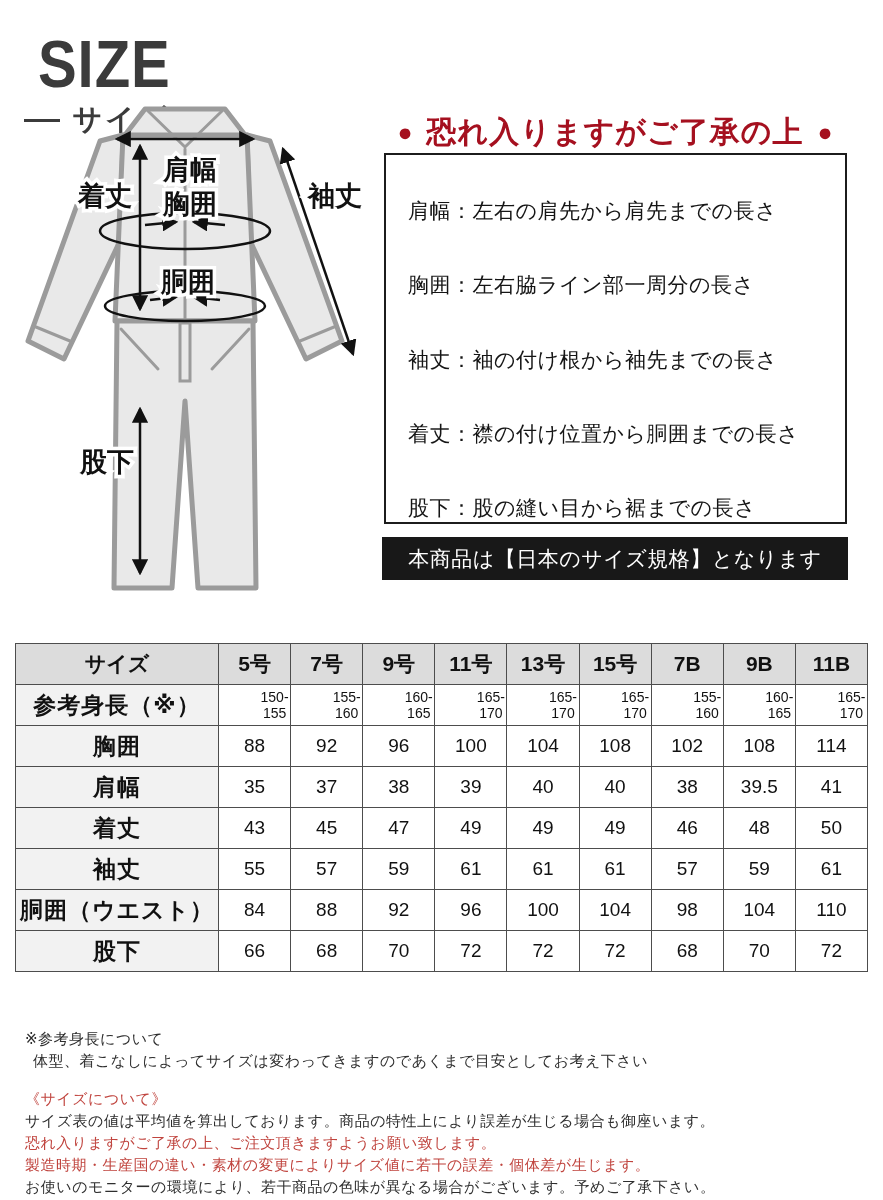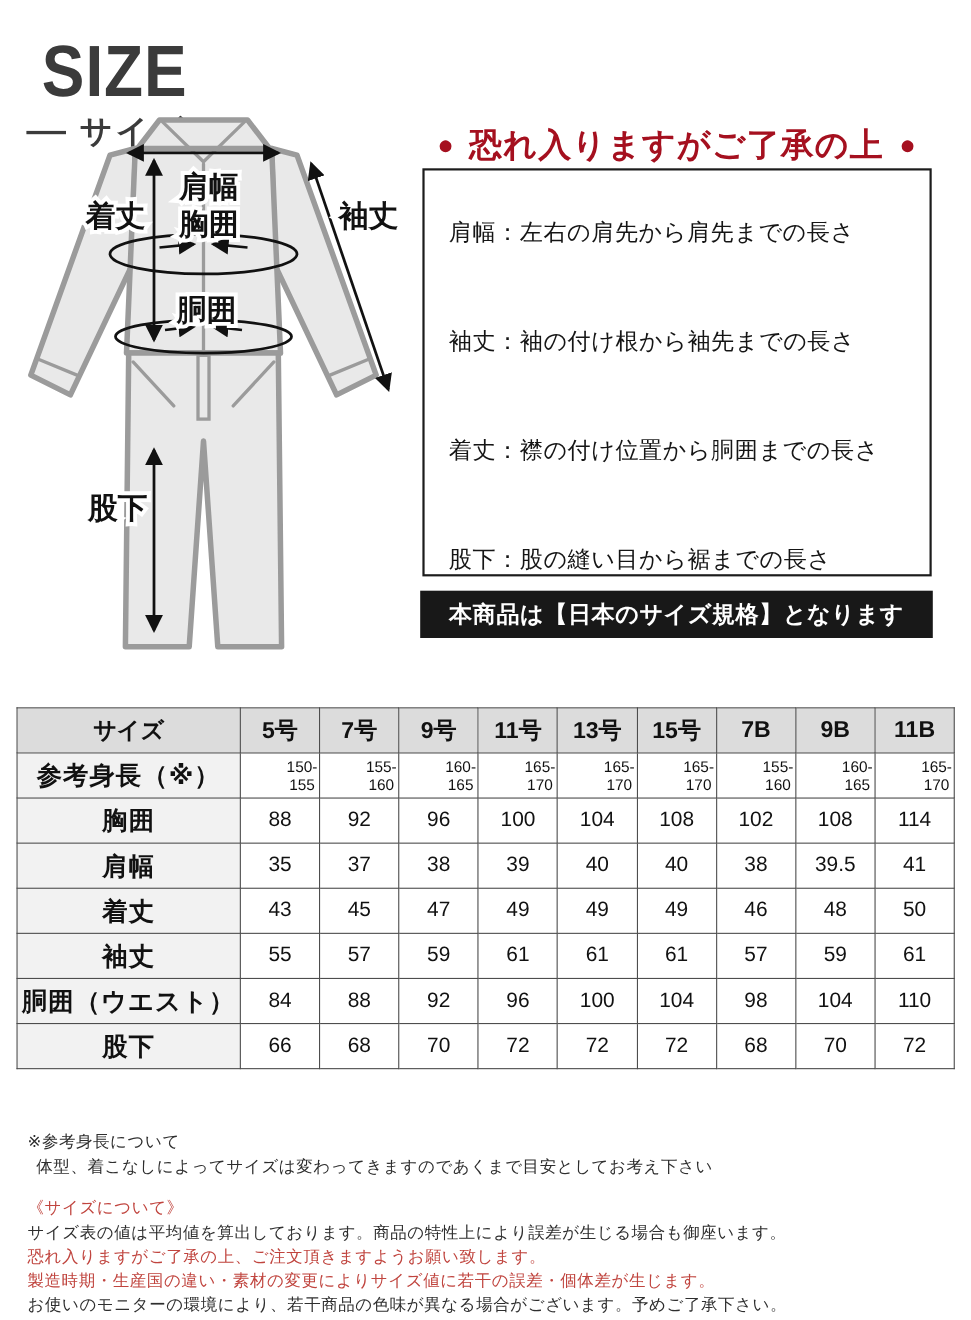--- a/index.html
+++ b/index.html
@@ -34,21 +34,21 @@
   
   .confirm-heading{position:absolute;left:382px;top:96px;width:466px;display:flex;align-items:center;
     justify-content:center;gap:14px;color:var(--accent-red);font-weight:bold;}
   .confirm-heading .dot{font-size:25px;line-height:1;}
   .confirm-heading .txt{font-size:30px;letter-spacing:1px;}
   .confirm-box{position:absolute;left:384px;top:137px;width:463px;height:371px;
     border:2px solid #1c1c1c;background:#fff;padding:42px 10px 0 22px;
     display:flex;flex-direction:column;gap:30px;justify-content:space-between;}
   .def-line{font-size:21px;color:#151515;letter-spacing:.5px;white-space:nowrap;}
   .jp-banner{position:absolute;left:382px;top:521px;width:466px;height:43px;background:var(--banner-bg);
-    color:#fff;font-size:21px;font-weight:bold;text-align:center;line-height:43px;letter-spacing:.5px;}
+    color:#fff;font-size:21px;font-weight:normal;text-align:center;line-height:43px;letter-spacing:.5px;}
 
   
   .size-table{position:absolute;left:15px;top:627px;width:853px;border-collapse:collapse;table-layout:fixed;}
   .size-table th,.size-table td{border:1px solid var(--table-border);text-align:center;
     vertical-align:middle;height:41px;overflow:hidden;}
   .size-table thead th{background:var(--header-bg);font-size:21px;font-weight:bold;}
   .size-table tbody th{background:var(--label-bg);font-size:23px;font-weight:bold;letter-spacing:1px;}
   .size-table td{background:#fff;font-size:19px;font-weight:normal;}
   .size-table tr.ref-row td{font-size:14px;letter-spacing:0;padding-left:40px;}
   .size-table .label-col{width:203px;}
@@ -126,20 +126,21 @@
   </svg>
 
   <div class="confirm-heading">
     <span class="dot">●</span>
     <span class="txt">恐れ入りますがご了承の上</span>
     <span class="dot">●</span>
   </div>
 
   <div class="confirm-box">
     <div class="def-line">肩幅：左右の肩先から肩先までの長さ</div>
+    <div class="def-line">胸囲：左右脇ライン部一周分の長さ</div>
     <div class="def-line">袖丈：袖の付け根から袖先までの長さ</div>
     <div class="def-line">着丈：襟の付け位置から胴囲までの長さ</div>
     <div class="def-line">股下：股の縫い目から裾までの長さ</div>
   </div>
 
   <div class="jp-banner">本商品は【日本のサイズ規格】となります</div>
 
   <table class="size-table">
     <thead>
         <tr>

